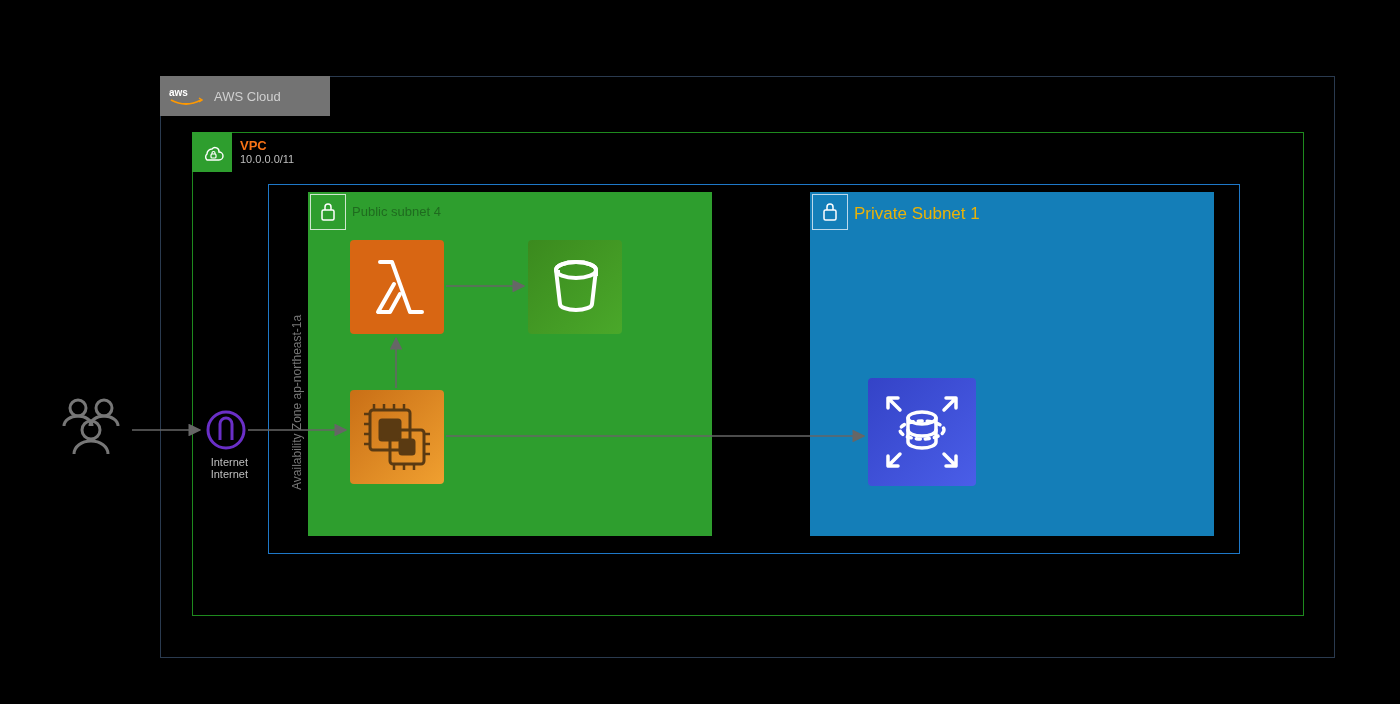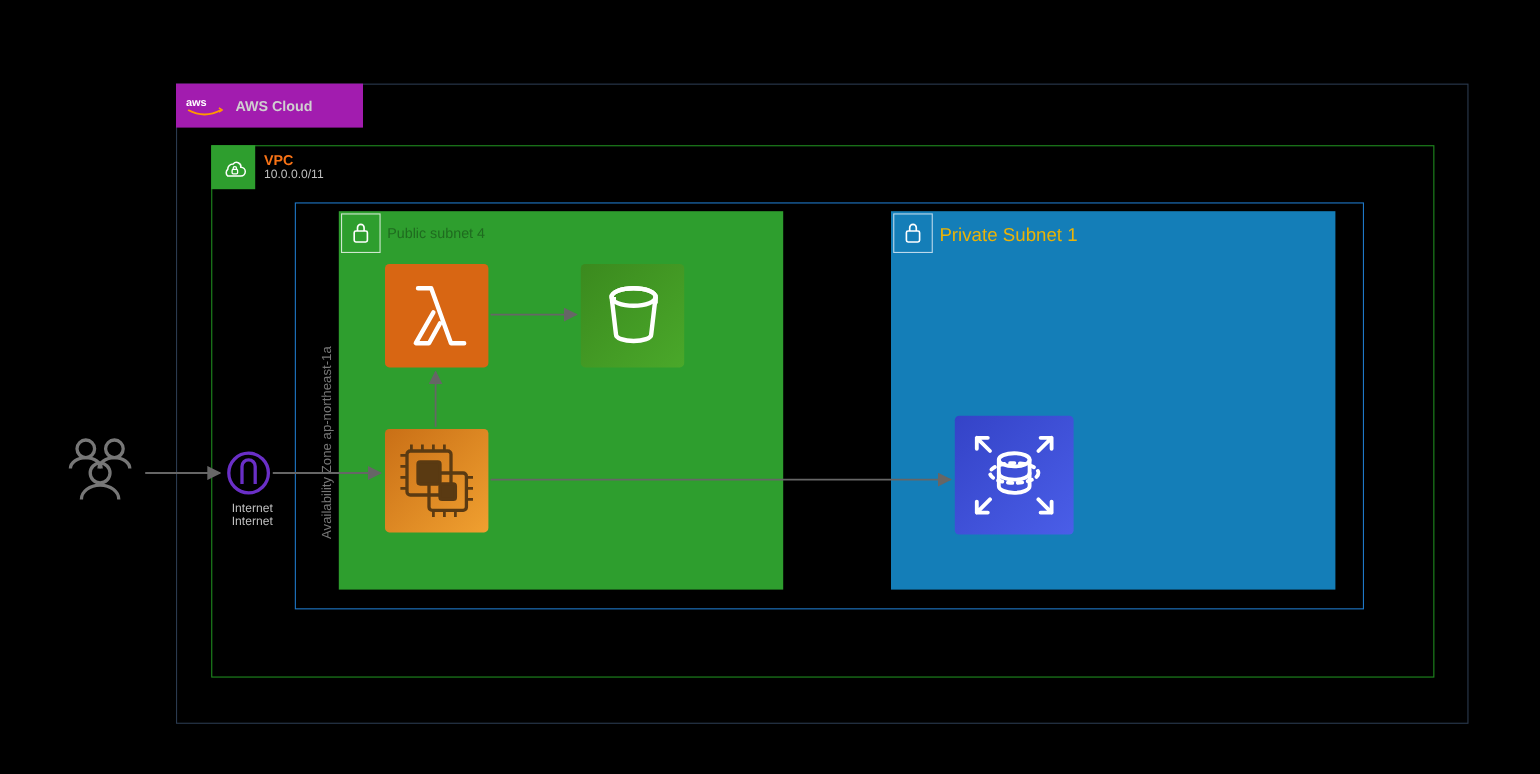--- a/index.html
+++ b/index.html
@@ -11,29 +11,29 @@
   .iconbox{width:40px;height:40px;display:flex;align-items:center;justify-content:center;}
   .vtext{position:absolute;transform:rotate(-90deg);transform-origin:left top;white-space:nowrap;color:#777;font-size:12px;}
   svg{display:block;}
 </style>
 </head>
 <body>
 
 <div class="stage">
 
   <div class="box" style="left:160px;top:76px;width:1175px;height:582px;border:1px solid #2a3a4f;"></div>
-  <div class="tab" style="left:160px;top:76px;width:170px;height:40px;background:#a21caf;padding-left:6px;">
+  <div class="tab" style="left:160px;top:76px;width:170px;height:40px;background:#737373;padding-left:6px;">
     <div class="iconbox">
       <svg width="34" height="22" viewBox="0 0 34 22">
         <text x="0" y="11" fill="#fff" font-size="10" font-family="Arial" font-weight="bold">aws</text>
         <path d="M2 15 Q17 23 32 15" stroke="#ff9900" stroke-width="1.8" fill="none"></path>
         <path d="M30 13 L33 15 L30 17" stroke="#ff9900" stroke-width="1.4" fill="none"></path>
       </svg>
     </div>
-    <span class="label" style="color:#d0d0d0;font-weight:700;">AWS Cloud</span>
+    <span class="label" style="color:#d0d0d0;font-weight:400;">AWS Cloud</span>
   </div>
 
   <div class="box" style="left:192px;top:132px;width:1112px;height:484px;border:1px solid #1e8a1e;"></div>
   <div class="tab" style="left:192px;top:132px;width:40px;height:40px;background:#2e9e2e;justify-content:center;">
     <span>
       <svg width="26" height="20" viewBox="0 0 26 20">
         <path d="M8 12 A5 5 0 0 1 13 7 A4 4 0 0 1 20 10 A4 4 0 0 1 20 18 L8 18 A4 4 0 0 1 8 12 Z" fill="none" stroke="#fff" stroke-width="1.4"></path>
         <rect x="12" y="12" width="5" height="4" rx="1" fill="none" stroke="#fff" stroke-width="1.2"></rect>
         <path d="M13 12 v-1 a1.5 1.5 0 0 1 3 0 v1" fill="none" stroke="#fff" stroke-width="1.2"></path>
       </svg>

